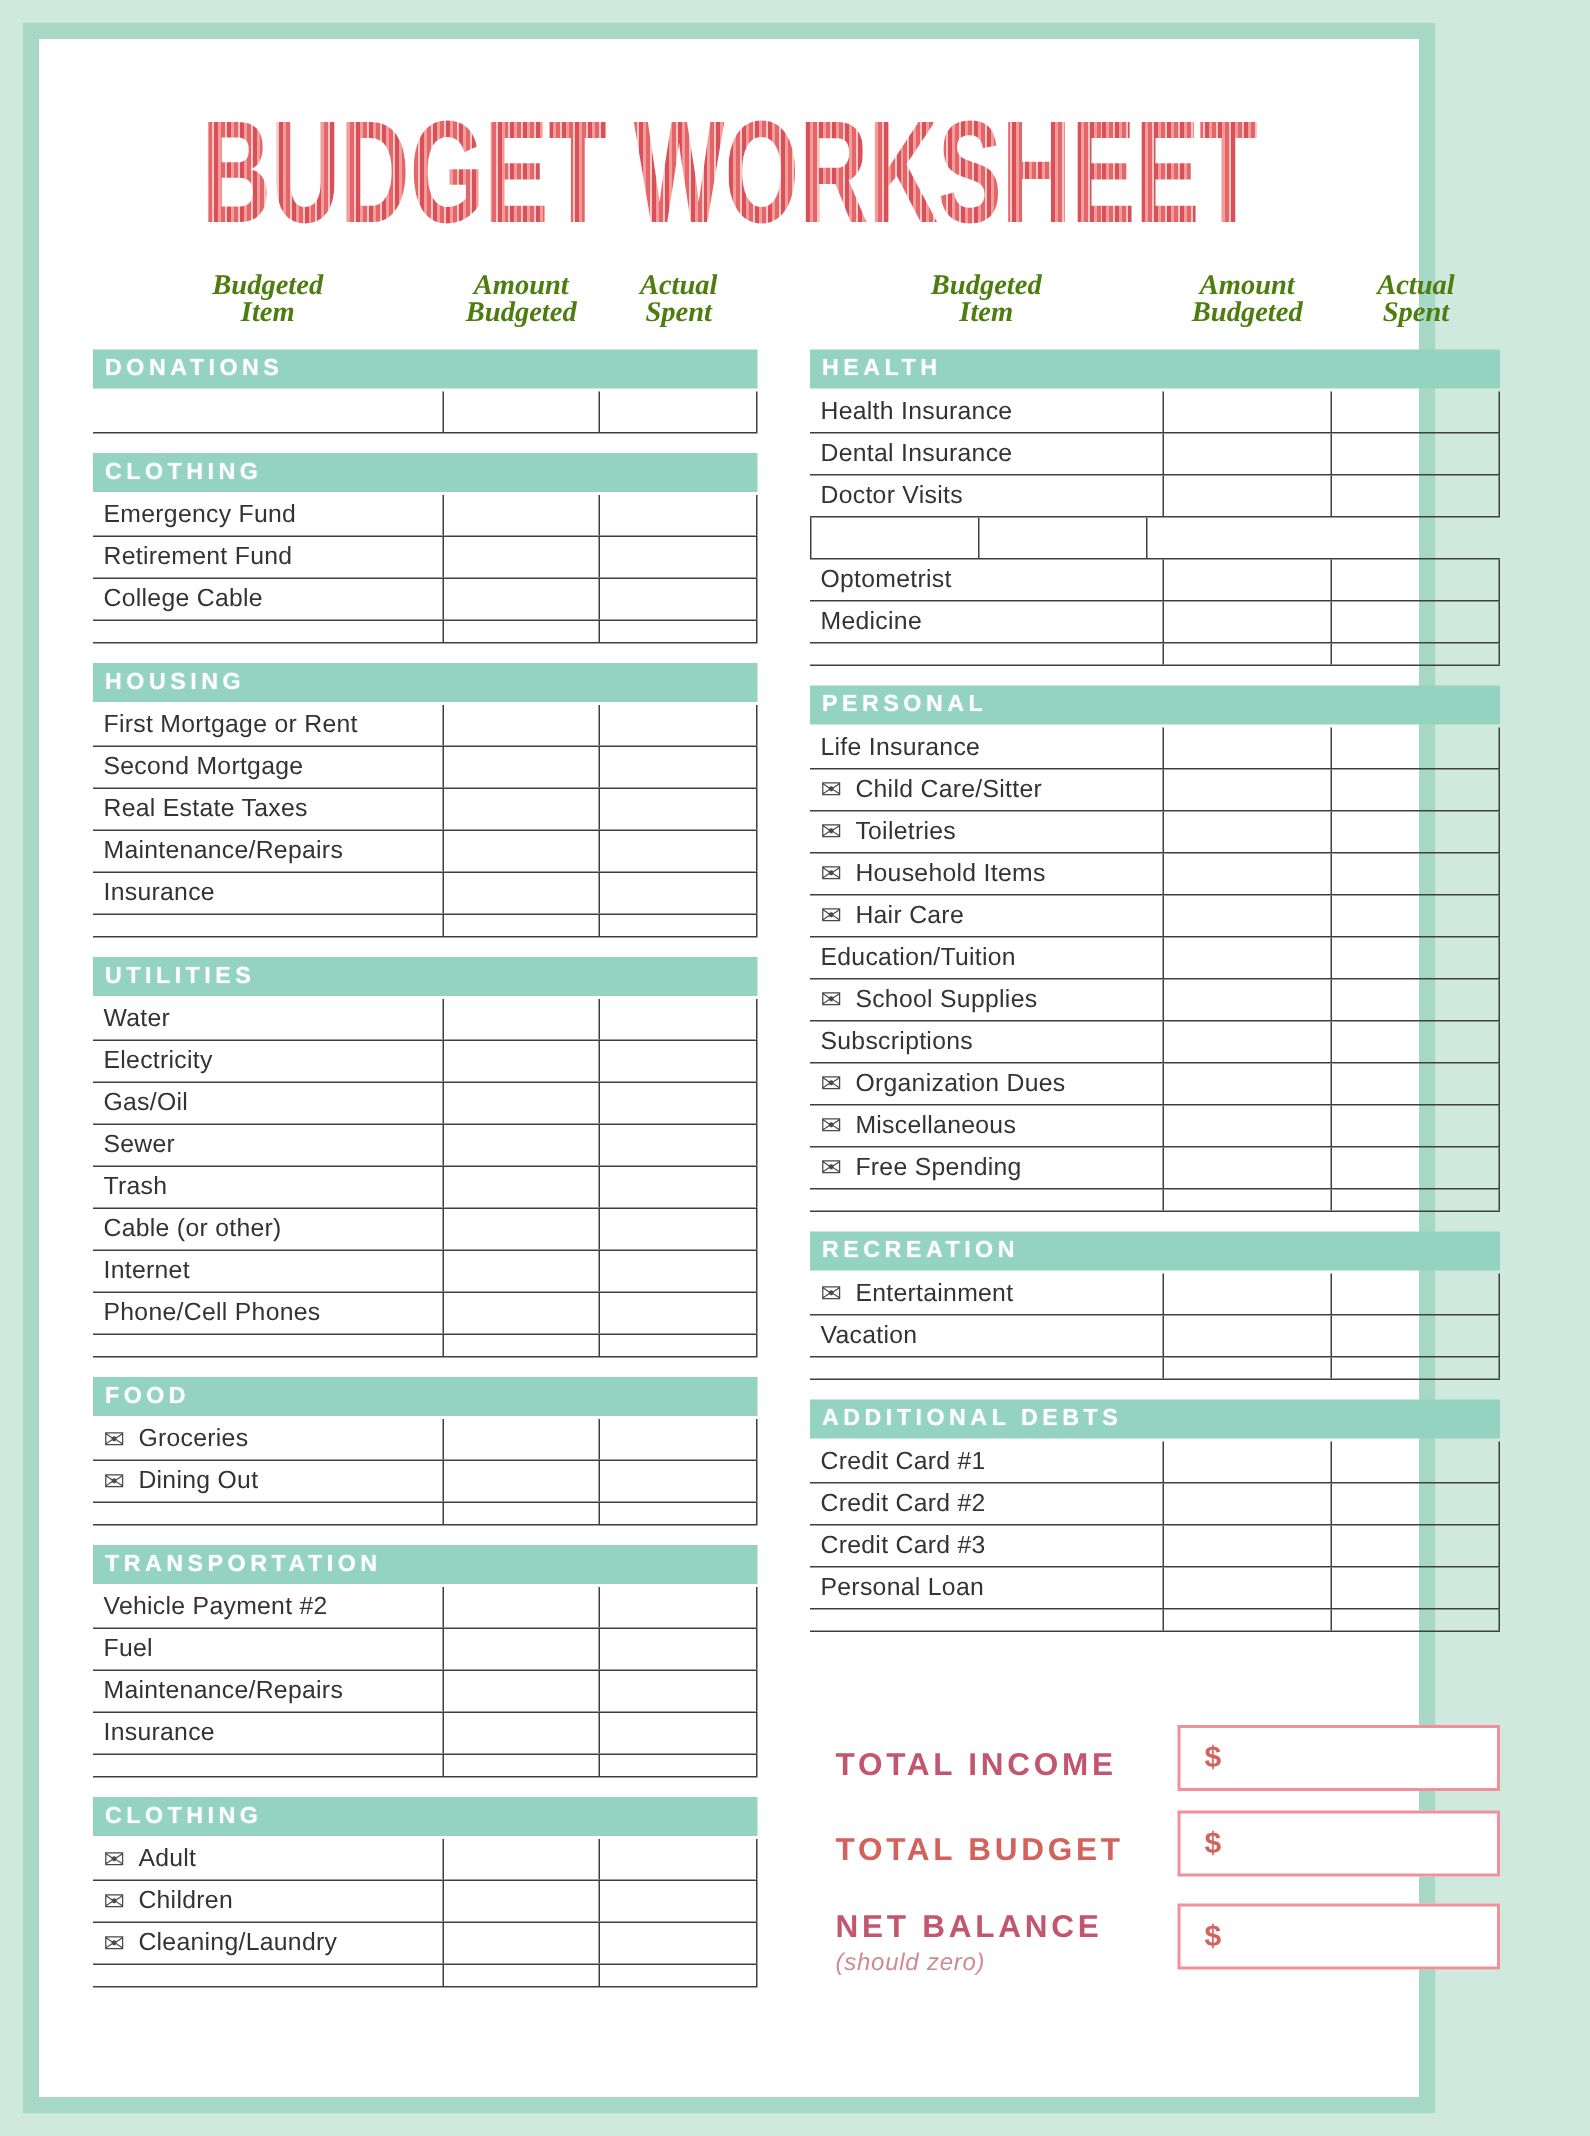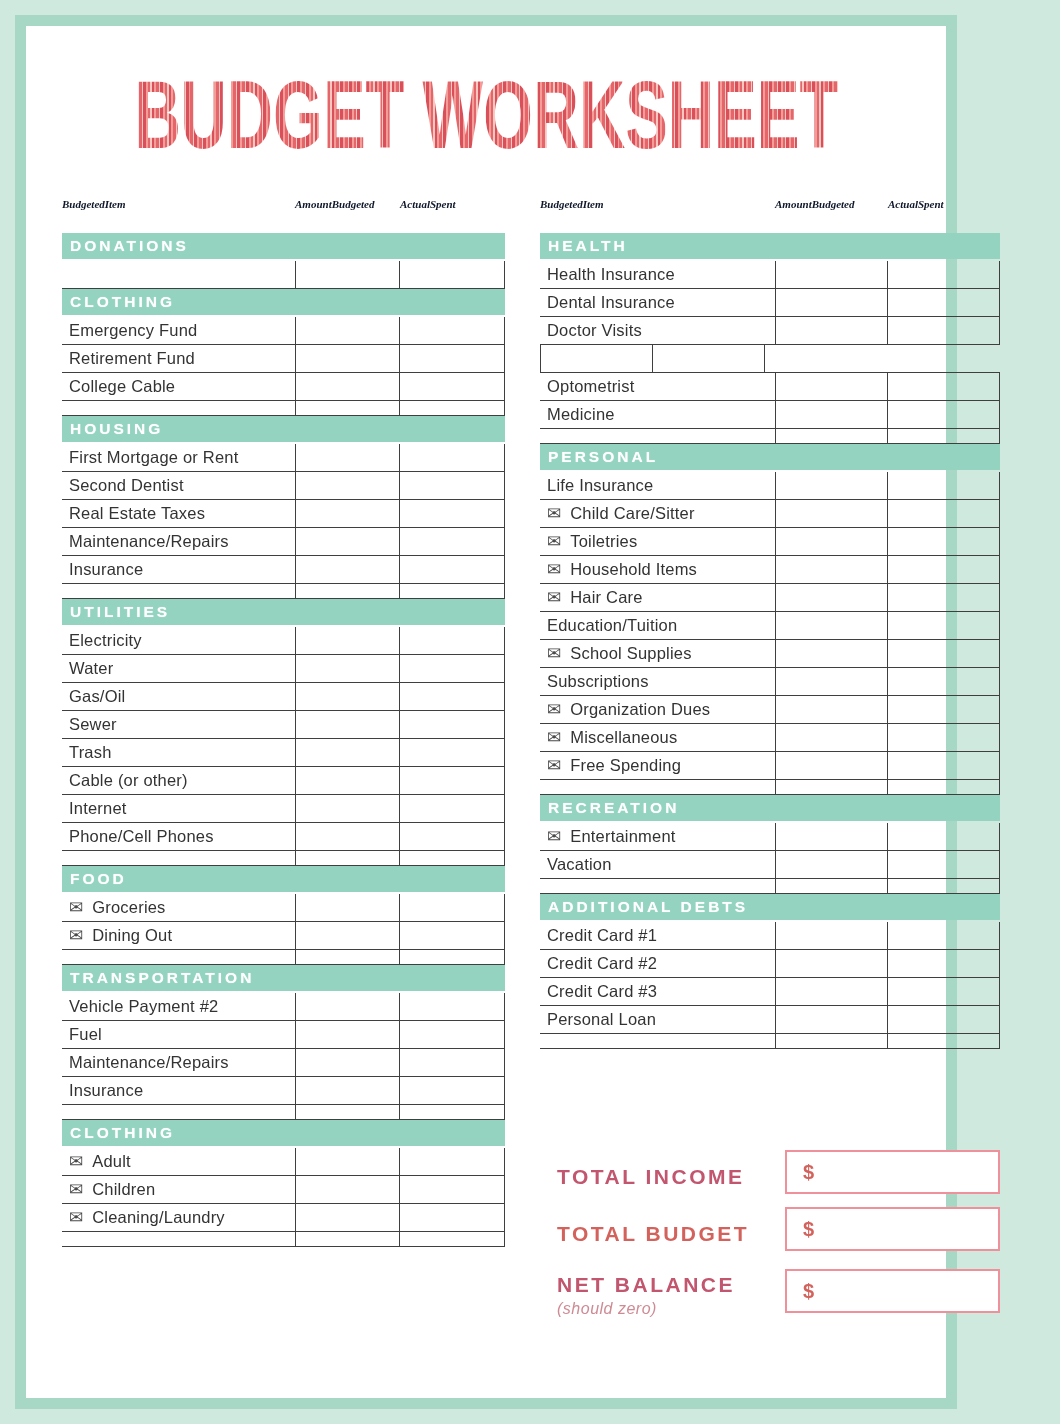--- a/index.html
+++ b/index.html
@@ -42,38 +42,38 @@
       background-clip:text;
       color:transparent;
     }
   }
   
   .heads{
     position:absolute;top:182px;height:44px;
     display:flex;
   }
   .heads .h{
-    display:flex;flex-direction:row;align-items:center;justify-content:flex-start;
+    display:flex;flex-direction:column;align-items:center;justify-content:flex-start;
     font-family:"Liberation Serif",serif;
     font-style:italic;font-weight:600;
-    font-size:11px;line-height:18px;color:#0f172a;
+    font-size:19px;line-height:18px;color:#4d7c0f;
   }
   .heads.left{left:62px;width:443px;}
   .heads.right{left:540px;width:460px;}
   .heads.left .h.item{width:233px;}
   .heads.left .h.amount{width:105px;}
   .heads.left .h.actual{width:105px;}
   .heads.right .h.item{width:235px;}
   .heads.right .h.amount{width:113px;}
   .heads.right .h.actual{width:112px;}
   
   .table-col{position:absolute;top:233px;}
   .table-col.left{left:62px;width:443px;}
   .table-col.right{left:540px;width:460px;}
-  .section{}
+  .section{margin-bottom:13px;}
   .bar{
     height:26px;margin-bottom:2px;
     background:var(--bar,#93d3c0);
     display:flex;align-items:center;
   }
   .bar-text{
     color:#ffffff;font-weight:bold;font-size:15.5px;
     letter-spacing:3px;padding-left:8px;
     text-shadow:0 0 1px rgba(255,255,255,.6);
   }
@@ -210,21 +210,21 @@
         </div>
         <div class="row">
           <div class="cell item">
             <span class="lbl">First Mortgage or Rent</span>
           </div>
           <div class="cell amount"></div>
           <div class="cell actual"></div>
         </div>
         <div class="row">
           <div class="cell item">
-            <span class="lbl">Second Dentist</span>
+            <span class="lbl">Second Mortgage</span>
           </div>
           <div class="cell amount"></div>
           <div class="cell actual"></div>
         </div>
         <div class="row">
           <div class="cell item">
             <span class="lbl">Real Estate Taxes</span>
           </div>
           <div class="cell amount"></div>
           <div class="cell actual"></div>
@@ -248,28 +248,28 @@
           <div class="cell amount"></div>
           <div class="cell actual"></div>
         </div>
       </div>
       <div class="section">
         <div class="bar">
           <span class="bar-text">UTILITIES</span>
         </div>
         <div class="row">
           <div class="cell item">
+            <span class="lbl">Water</span>
+          </div>
+          <div class="cell amount"></div>
+          <div class="cell actual"></div>
+        </div>
+        <div class="row">
+          <div class="cell item">
             <span class="lbl">Electricity</span>
-          </div>
-          <div class="cell amount"></div>
-          <div class="cell actual"></div>
-        </div>
-        <div class="row">
-          <div class="cell item">
-            <span class="lbl">Water</span>
           </div>
           <div class="cell amount"></div>
           <div class="cell actual"></div>
         </div>
         <div class="row">
           <div class="cell item">
             <span class="lbl">Gas/Oil</span>
           </div>
           <div class="cell amount"></div>
           <div class="cell actual"></div>

